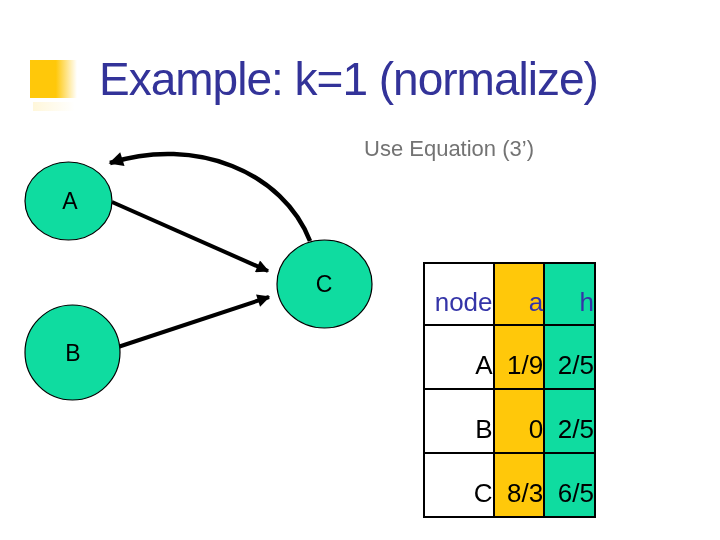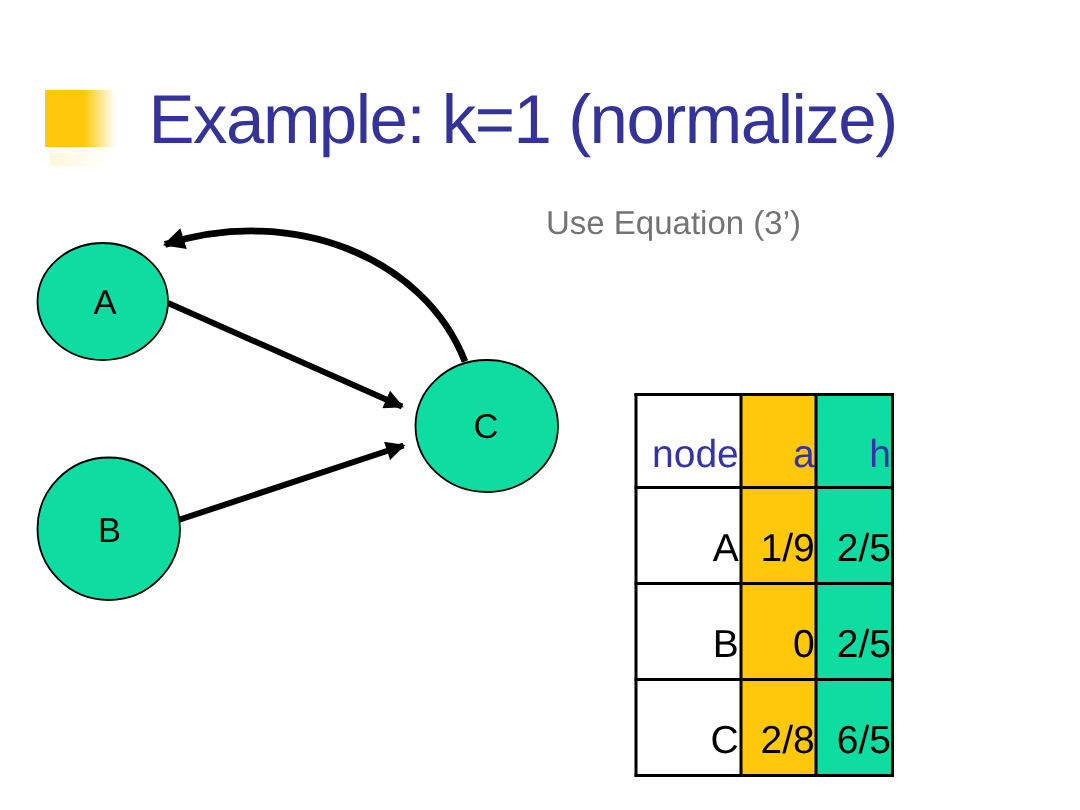--- a/index.html
+++ b/index.html
@@ -124,21 +124,21 @@
         <td class="col-a">1/9</td>
         <td class="col-h">2/5</td>
       </tr>
       <tr>
         <td class="col-node">B</td>
         <td class="col-a">0</td>
         <td class="col-h">2/5</td>
       </tr>
       <tr>
         <td class="col-node">C</td>
-        <td class="col-a">2/8</td>
+        <td class="col-a">8/3</td>
         <td class="col-h">6/5</td>
       </tr>
     </tbody>
   </table>
 
   <div class="page-number">67</div>
 
 </div>
 
 </body></html>

